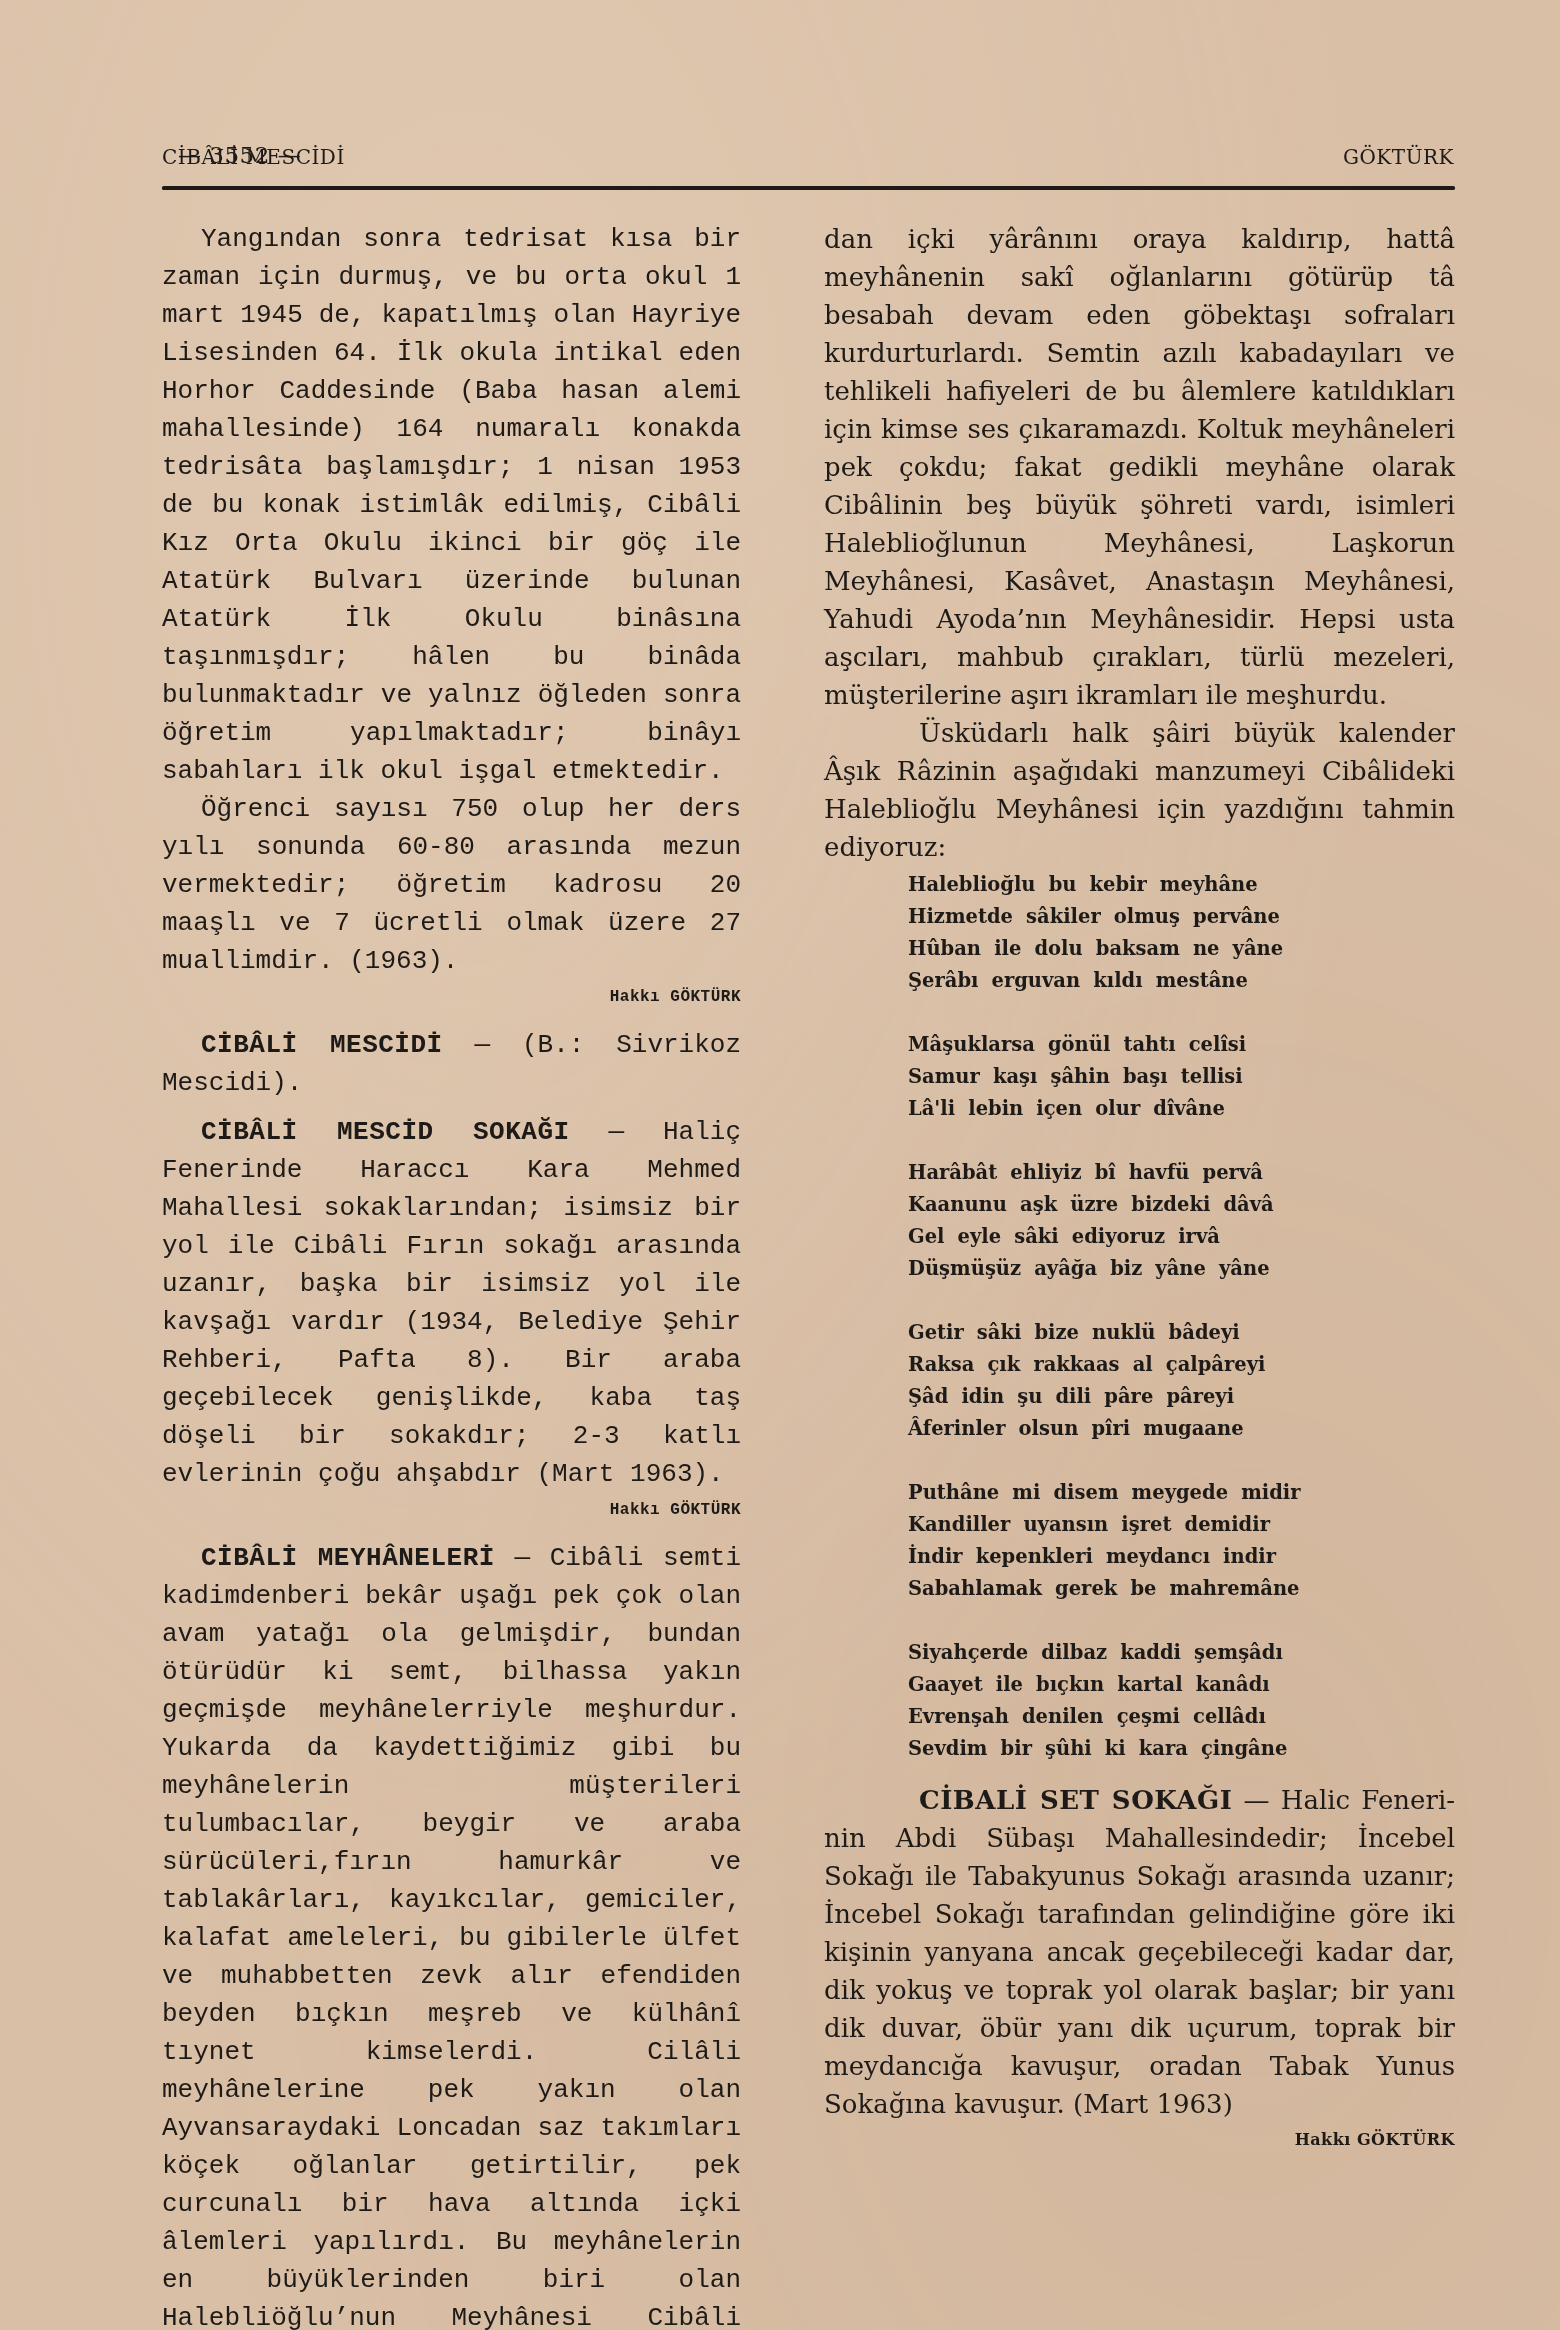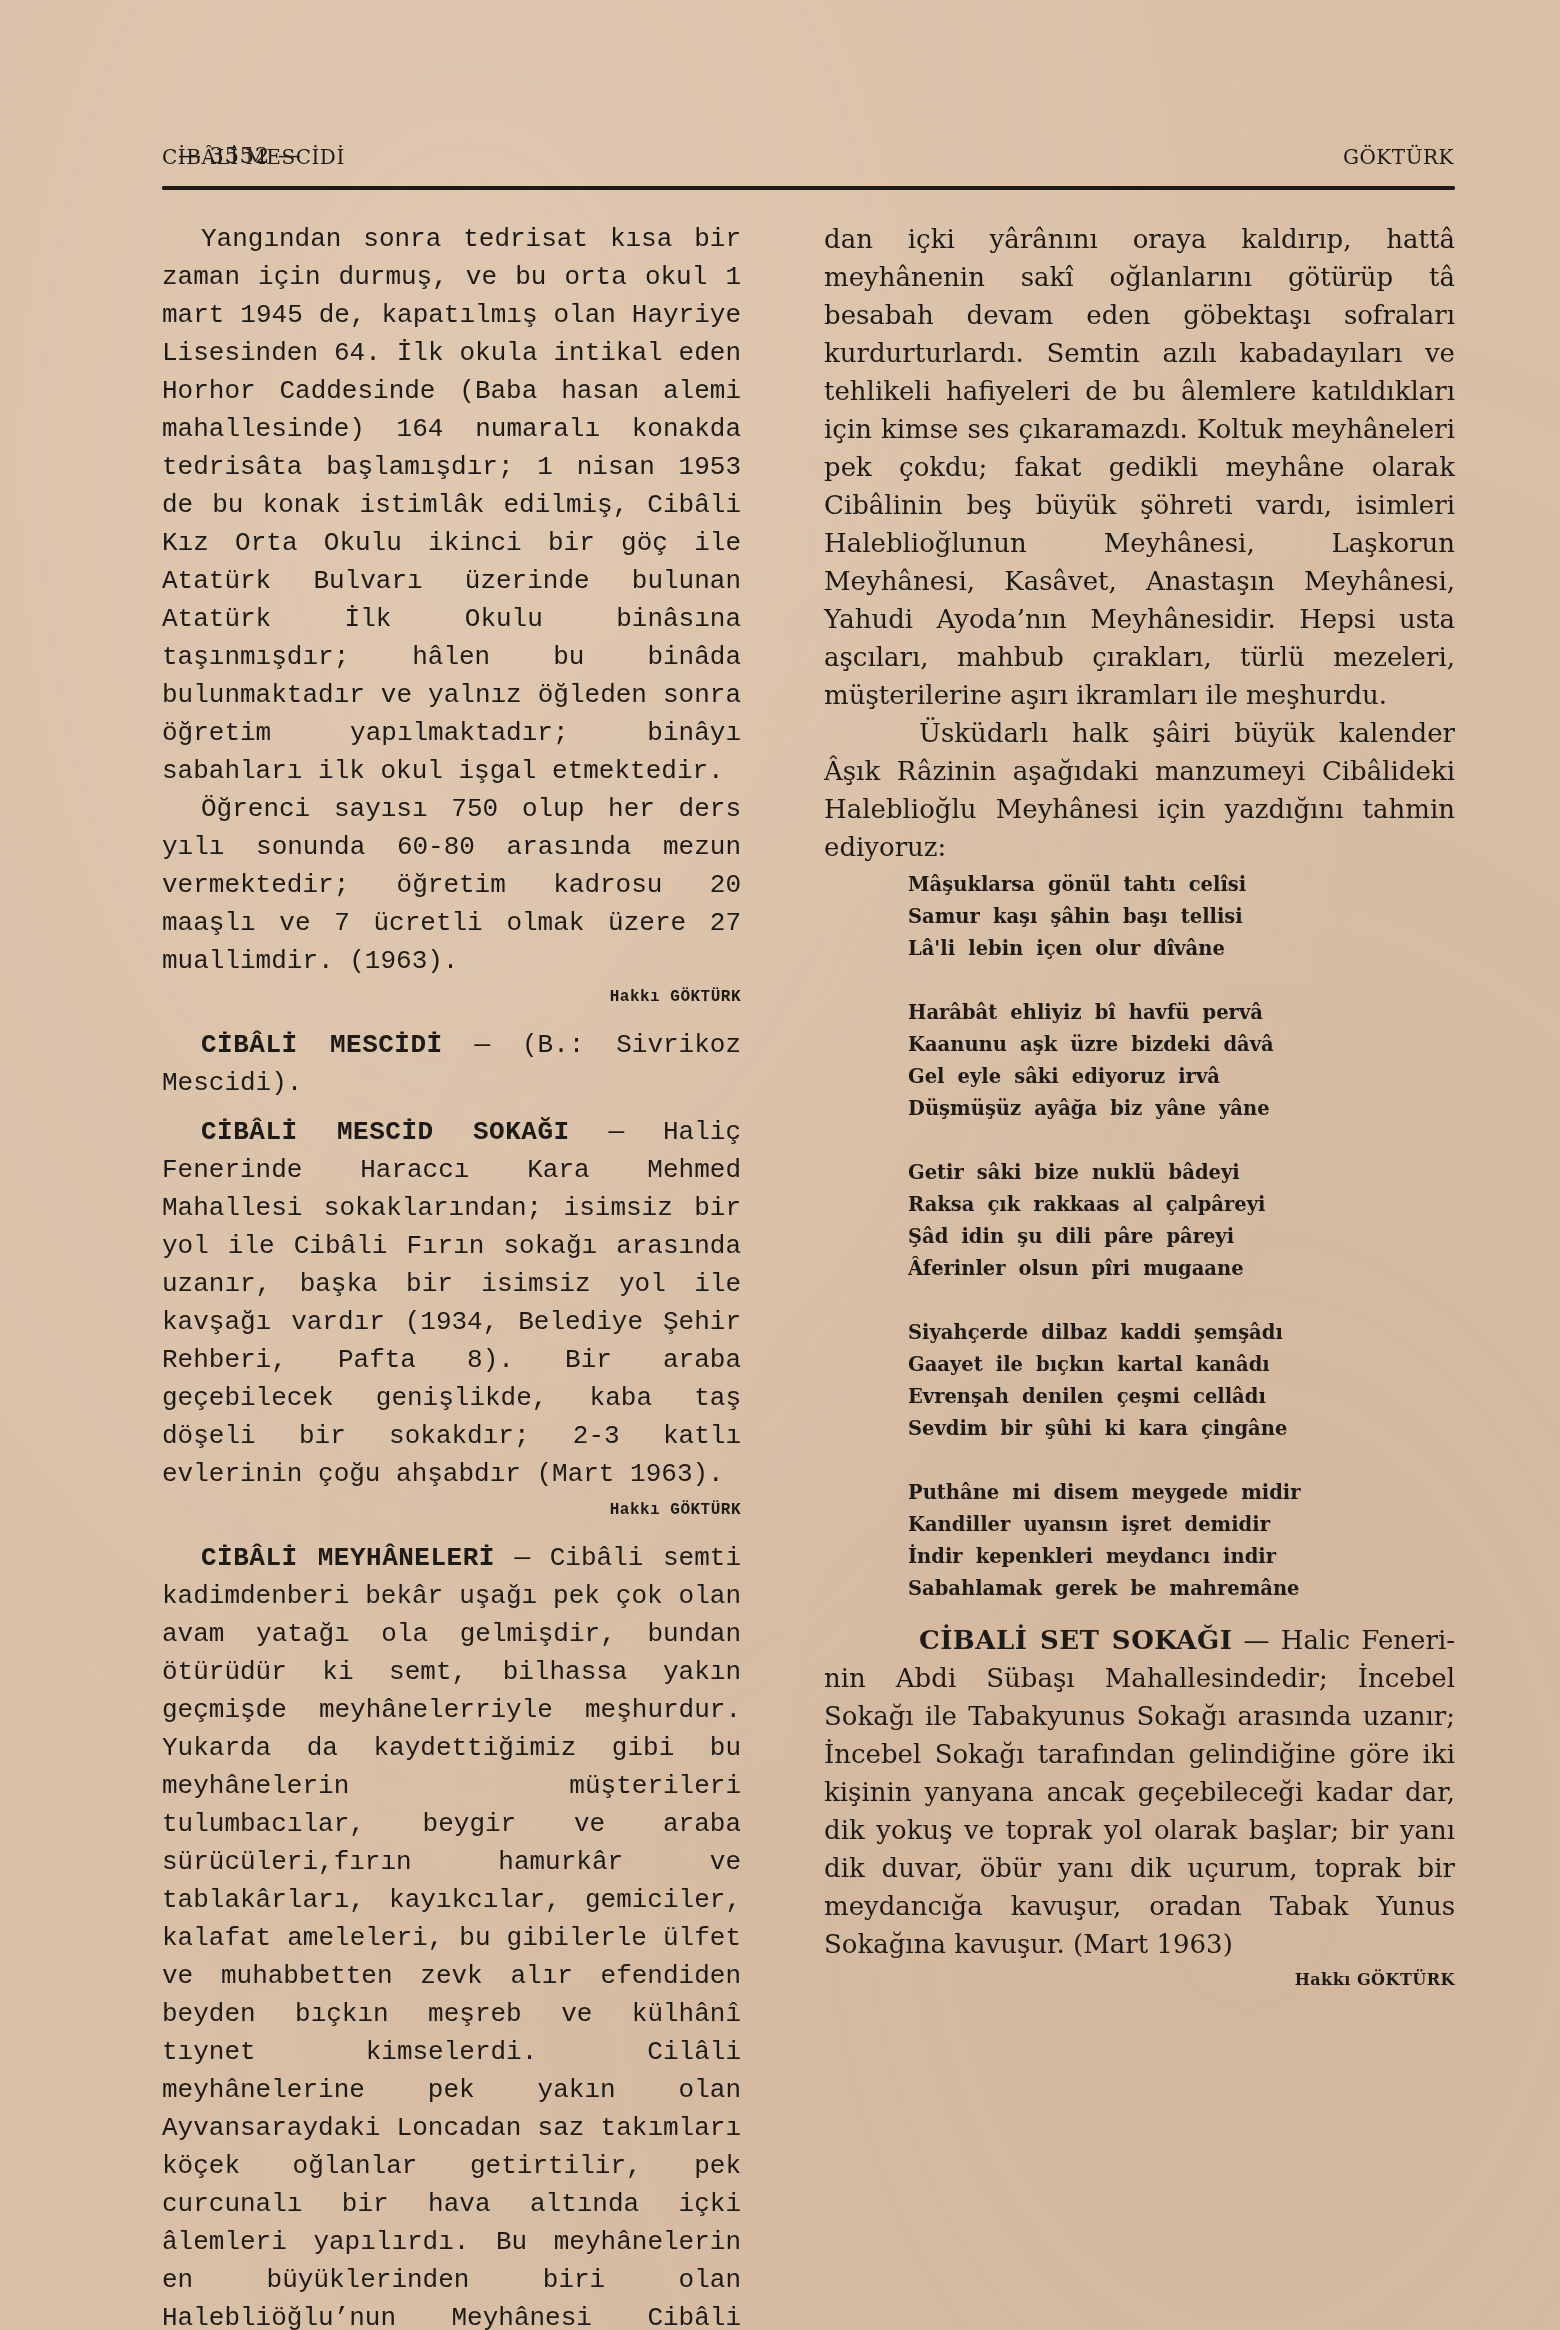--- a/index.html
+++ b/index.html
@@ -71,47 +71,53 @@
     <div class="gap-s"></div>
     <p class="indent"><span class="entry-title">CİBÂLİ MEYHÂNELERİ</span><span> — Cibâli semti kadimdenberi bekâr uşağı pek çok olan avam yatağı ola gelmişdir, bundan ötürüdür ki semt, bilhassa yakın geçmişde meyhânelerriyle meşhurdur. Yukarda da kaydettiğimiz gibi bu meyhânelerin müşterileri tulumbacılar, beygir ve araba sürücüleri,fırın hamurkâr ve tablakârları, kayıkcılar, gemiciler, kalafat ameleleri, bu gibilerle ülfet ve muhabbetten zevk alır efendiden beyden bıçkın meşreb ve külhânî tıynet kimselerdi. Cilâli meyhânelerine pek yakın olan Ayvansarayda­ki Loncadan saz takımları köçek oğlanlar getirtilir, pek curcunalı bir hava altında içki âlemleri yapılırdı. Bu meyhânelerin en büyüklerinden biri olan Halebliöğlu’nun Meyhânesi Cibâli Yenikapusunda, hâlen bir harâbe hâlinde bulunan Cibâli Yenikapusu Hamamının hemen yanında idi, bâzı huvarda beyler gece hamâmı kapatırlar, meyhânedeki sâzendeleri ve köçekleri ve ayak takımın-</span></p>
   </div>
 
   <div class="col col-right">
     <p>dan içki yârânını oraya kaldırıp, hattâ meyhânenin sakî oğlanlarını götürüp tâ besabah devam eden göbektaşı sofraları kurdurturlardı. Semtin azılı kabadayıları ve tehlikeli hafiyeleri de bu âlemlere katıldıkları için kimse ses çıkaramazdı. Koltuk meyhâneleri pek çokdu; fakat gedikli meyhâne olarak Cibâlinin beş büyük şöhreti vardı, isimleri Halebli­oğlunun Meyhânesi, Laşkorun Meyhânesi, Kasâvet, Anastaşın Meyhânesi, Yahudi Ayoda’nın Meyhânesidir. Hepsi usta aşcıları, mahbub çırakları, türlü mezeleri, müşterilerine aşırı ikramları ile meşhurdu.</p>
     <p class="indent-r">Üsküdarlı halk şâiri büyük kalender Âşık Râzinin aşağıdaki manzumeyi Cibâlideki Haleblioğlu Meyhânesi için yazdığını tahmin ediyoruz:</p>
 
     <div class="poem">
       <div class="stanza">
+        <div class="poem-line">Haleblioğlu bu kebir meyhâne</div>
+        <div class="poem-line">Hizmetde sâkiler olmuş pervâne</div>
+        <div class="poem-line">Hûban ile dolu baksam ne yâne</div>
+        <div class="poem-line">Şerâbı erguvan kıldı mestâne</div>
+      </div>
+      <div class="stanza">
         <div class="poem-line">Mâşuklarsa gönül tahtı celîsi</div>
         <div class="poem-line">Samur kaşı şâhin başı tellisi</div>
         <div class="poem-line">Lâ'li lebin içen olur dîvâne</div>
       </div>
       <div class="stanza">
         <div class="poem-line">Harâbât ehliyiz bî havfü pervâ</div>
         <div class="poem-line">Kaanunu aşk üzre bizdeki dâvâ</div>
         <div class="poem-line">Gel eyle sâki ediyoruz irvâ</div>
         <div class="poem-line">Düşmüşüz ayâğa biz yâne yâne</div>
       </div>
       <div class="stanza">
         <div class="poem-line">Getir sâki bize nuklü bâdeyi</div>
         <div class="poem-line">Raksa çık rakkaas al çalpâreyi</div>
         <div class="poem-line">Şâd idin şu dili pâre pâreyi</div>
         <div class="poem-line">Âferinler olsun pîri mugaane</div>
       </div>
       <div class="stanza">
+        <div class="poem-line">Puthâne mi disem meygede midir</div>
+        <div class="poem-line">Kandiller uyansın işret demidir</div>
+        <div class="poem-line">İndir kepenkleri meydancı indir</div>
+        <div class="poem-line">Sabahlamak gerek be mahremâne</div>
+      </div>
+      <div class="stanza">
         <div class="poem-line">Siyahçerde dilbaz kaddi şemşâdı</div>
         <div class="poem-line">Gaayet ile bıçkın kartal kanâdı</div>
         <div class="poem-line">Evrenşah denilen çeşmi cellâdı</div>
         <div class="poem-line">Sevdim bir şûhi ki kara çingâne</div>
-      </div>
-      <div class="stanza">
-        <div class="poem-line">Puthâne mi disem meygede midir</div>
-        <div class="poem-line">Kandiller uyansın işret demidir</div>
-        <div class="poem-line">İndir kepenkleri meydancı indir</div>
-        <div class="poem-line">Sabahlamak gerek be mahremâne</div>
       </div>
     </div>
 
     <p class="indent-r"><span class="entry-title">CİBALİ SET SOKAĞI</span><span> — Halic Feneri­nin Abdi Sübaşı Mahallesindedir; İncebel Sokağı ile Tabakyunus Sokağı arasında uzanır; İncebel Sokağı tarafından gelindiğine göre iki kişinin yanyana ancak geçebileceği kadar dar, dik yokuş ve toprak yol olarak başlar; bir yanı dik duvar, öbür yanı dik uçurum, toprak bir meydancığa kavuşur, oradan Tabak Yunus Sokağına kavuşur. (Mart 1963)</span></p>
     <div class="signature">Hakkı GÖKTÜRK</div>
   </div>
 
 </div>
 
 

